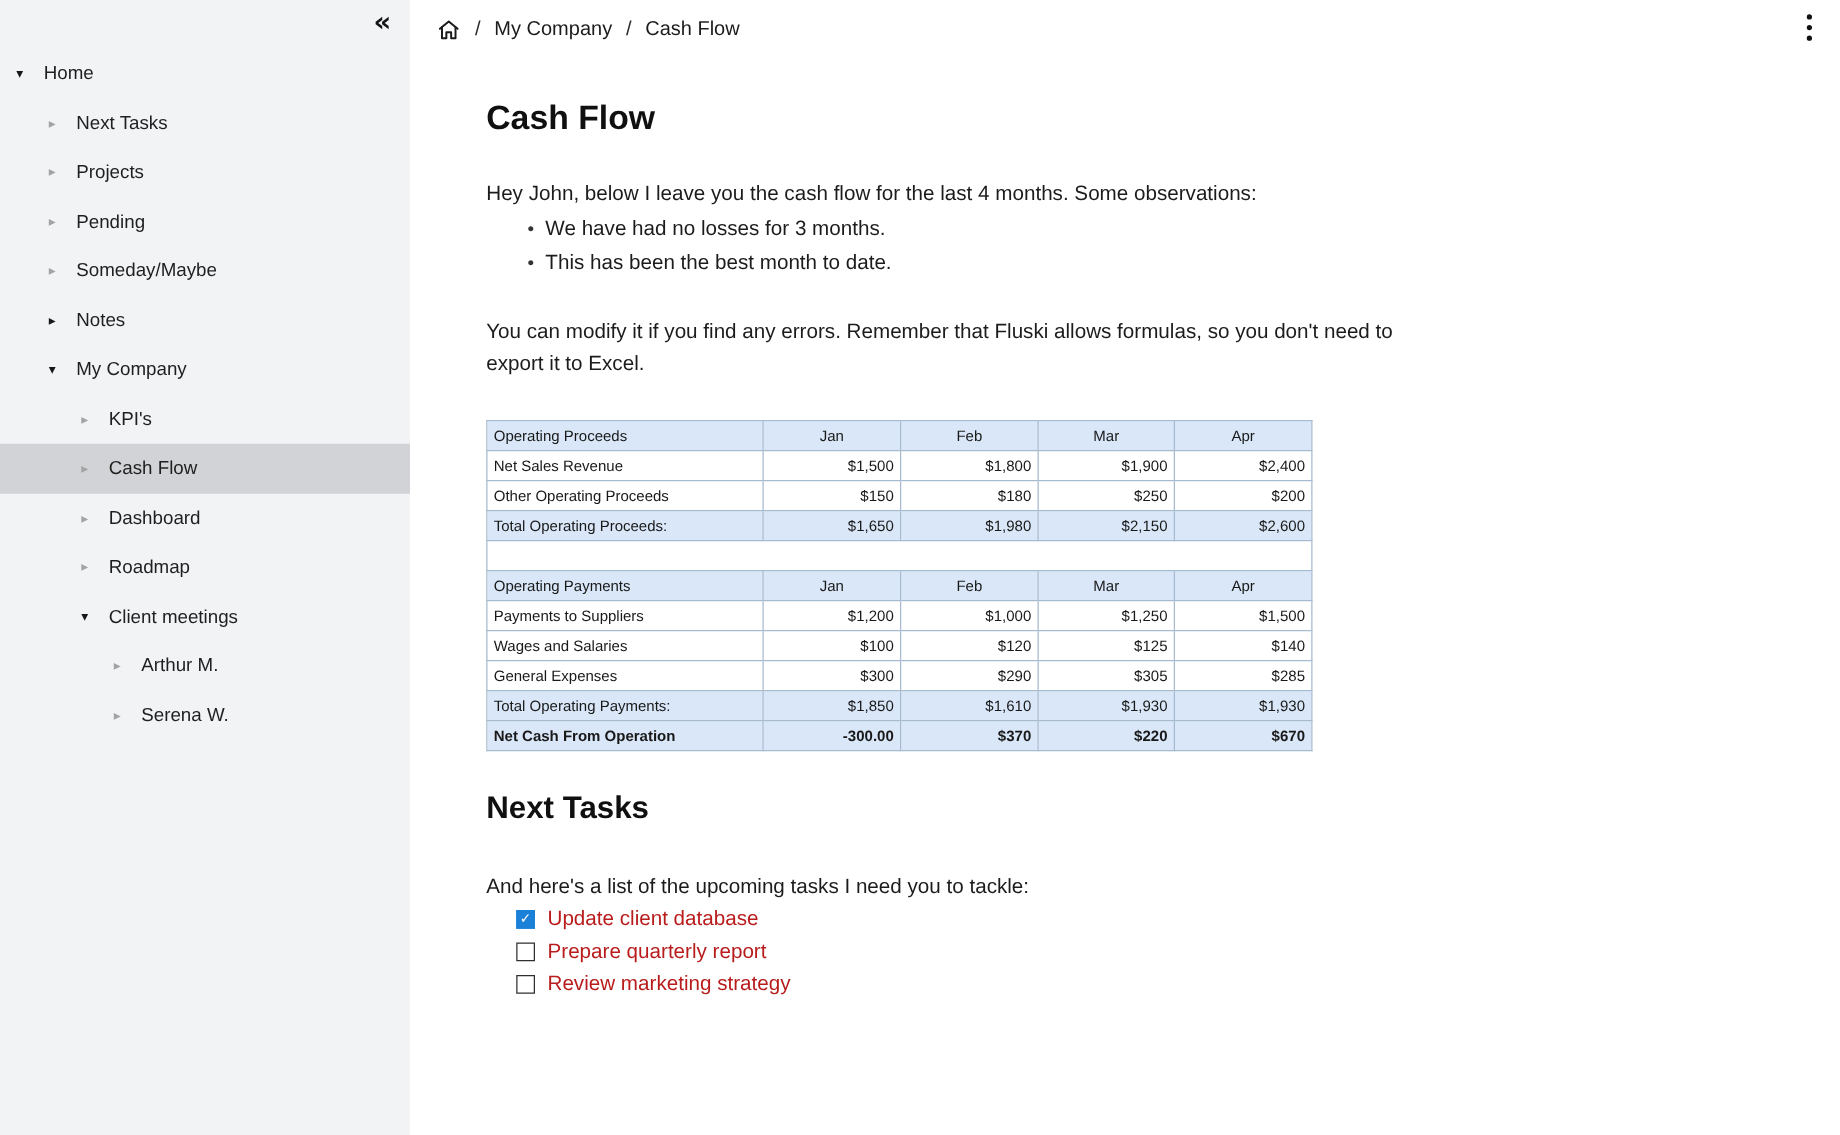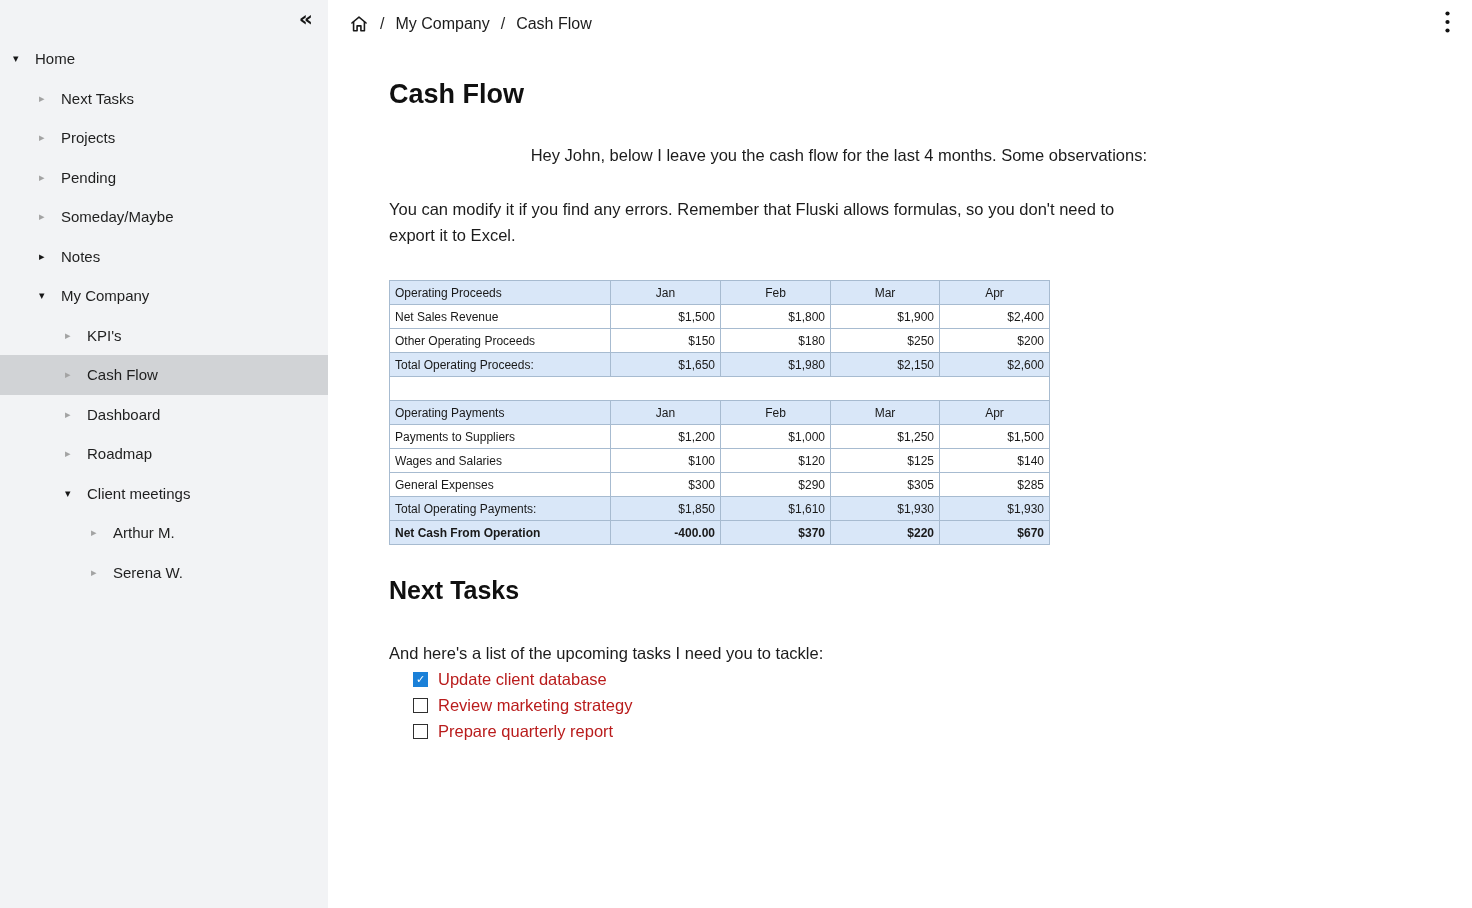--- a/index.html
+++ b/index.html
@@ -27,21 +27,21 @@
   .breadcrumb { display: flex; align-items: center; gap: 11px; font-size: 16px; color: #1c1c1c; }
   .breadcrumb .crumb { color: #1c1c1c; text-decoration: none; cursor: pointer; }
   .breadcrumb .sep { color: #2a2a2a; }
   .home-btn { display: flex; align-items: center; cursor: pointer; }
   .kebab-btn { background: none; border: none; cursor: pointer; padding: 4px 8px; }
 
   .content { padding: 0 0 0 61px; }
   h1 { font-size: 27px; font-weight: 700; color: #101010; margin: 32px 0 0 0; }
   h2 { font-size: 25px; font-weight: 700; color: #101010; margin: 31px 0 0 0; }
   .content p { margin: 0; font-size: 16.5px; line-height: 26px; color: #1c1c1c; max-width: 758px; }
-  .p-intro { margin-top: 32px !important; text-align: right; }
+  .p-intro { margin-top: 32px !important; }
   .p-note  { margin-top: 28px !important; }
   .p-tasks { margin-top: 35px !important; }
   .bullets { list-style: none; margin: 2px 0 0 0; padding: 0 0 0 33px; }
   .bullets li { font-size: 16.5px; line-height: 26px; color: #1c1c1c; }
   .bullets li::before { content: "\2022"; font-size: 15px; margin-right: 9px; color: #333; }
 
   
   table.cash { border-collapse: collapse; margin-top: 32px; font-size: 12px; color: #191919;
     table-layout: fixed; }
   table.cash td { border: 1px solid #a7bbd0; height: 24px; padding: 0 5px; white-space: nowrap;
@@ -147,20 +147,24 @@
           <circle cx="2.5" cy="2.5" r="2.1" fill="#111"></circle>
           <circle cx="2.5" cy="11" r="2.1" fill="#111"></circle>
           <circle cx="2.5" cy="19.5" r="2.1" fill="#111"></circle>
         </svg>
       </button>
     </header>
 
     <article class="content">
       <h1>Cash Flow</h1>
       <p class="p-intro">Hey John, below I leave you the cash flow for the last 4 months. Some observations:</p>
+      <ul class="bullets" id="bullets">
+          <li>We have had no losses for 3 months.</li>
+          <li>This has been the best month to date.</li>
+        </ul>
       <p class="p-note">You can modify it if you find any errors. Remember that Fluski allows formulas, so you don't need to export it to Excel.</p>
 
       <table class="cash" id="cash-table">
         <colgroup>
           <col style="width:221px">
             <col style="width:110px">
             <col style="width:110px">
           <col style="width:109px">
             <col style="width:110px">
         </colgroup>
@@ -226,39 +230,39 @@
             </tr>
             <tr class="blue">
               <td class="lbl">Total Operating Payments:</td>
               <td class="num">$1,850</td>
               <td class="num">$1,610</td>
               <td class="num">$1,930</td>
               <td class="num">$1,930</td>
             </tr>
             <tr class="blue boldrow">
               <td class="lbl">Net Cash From Operation</td>
-              <td class="num">-400.00</td>
+              <td class="num">-300.00</td>
               <td class="num">$370</td>
               <td class="num">$220</td>
               <td class="num">$670</td>
             </tr>
           </tbody>
       </table>
 
       <h2>Next Tasks</h2>
       <p class="p-tasks">And here's a list of the upcoming tasks I need you to tackle:</p>
       <div id="tasks">
           <div class="task">
             <span class="cb checked">✓</span>
             <span class="tlabel">Update client database</span>
           </div>
           <div class="task">
             <span class="cb"></span>
-            <span class="tlabel">Review marketing strategy</span>
+            <span class="tlabel">Prepare quarterly report</span>
           </div>
           <div class="task">
             <span class="cb"></span>
-            <span class="tlabel">Prepare quarterly report</span>
+            <span class="tlabel">Review marketing strategy</span>
           </div>
         </div>
     </article>
   </main>
 </div>
 
 </body></html>

